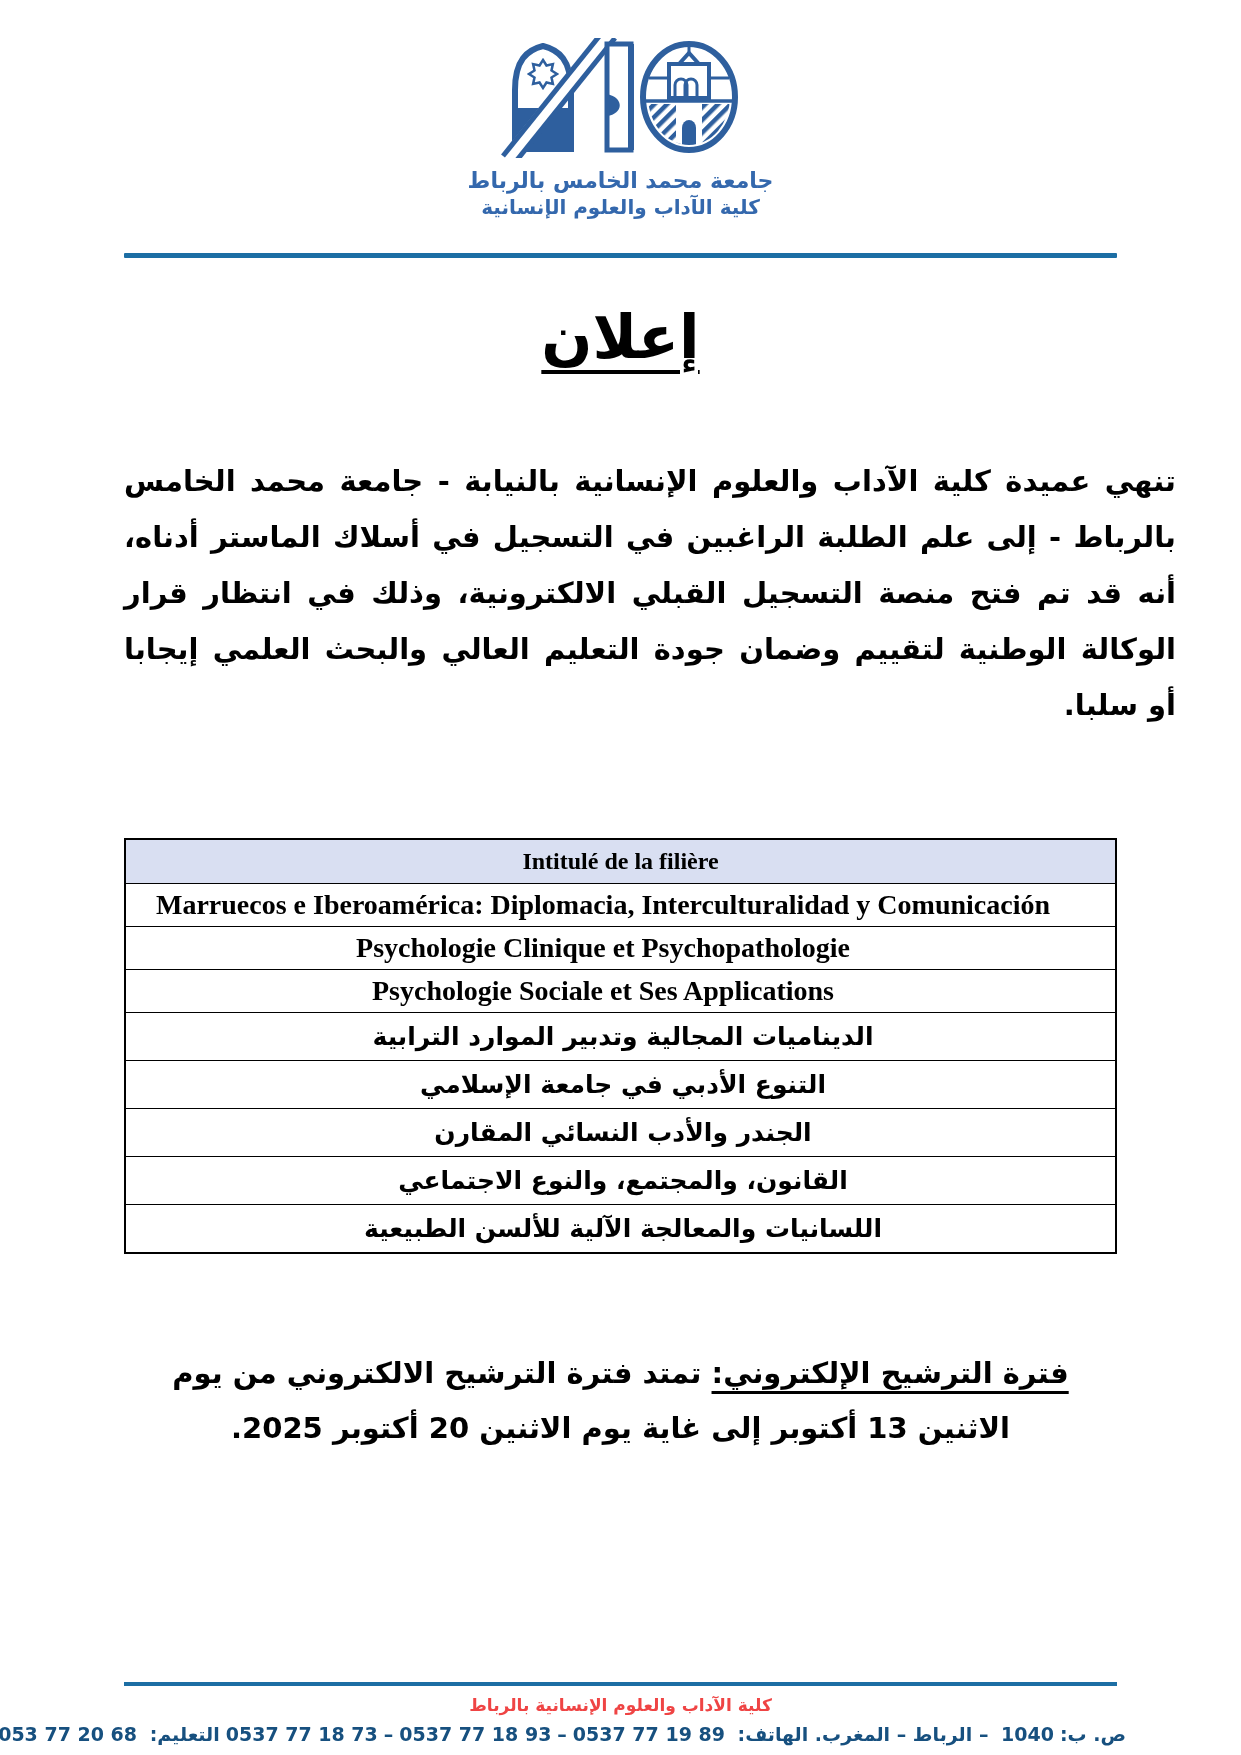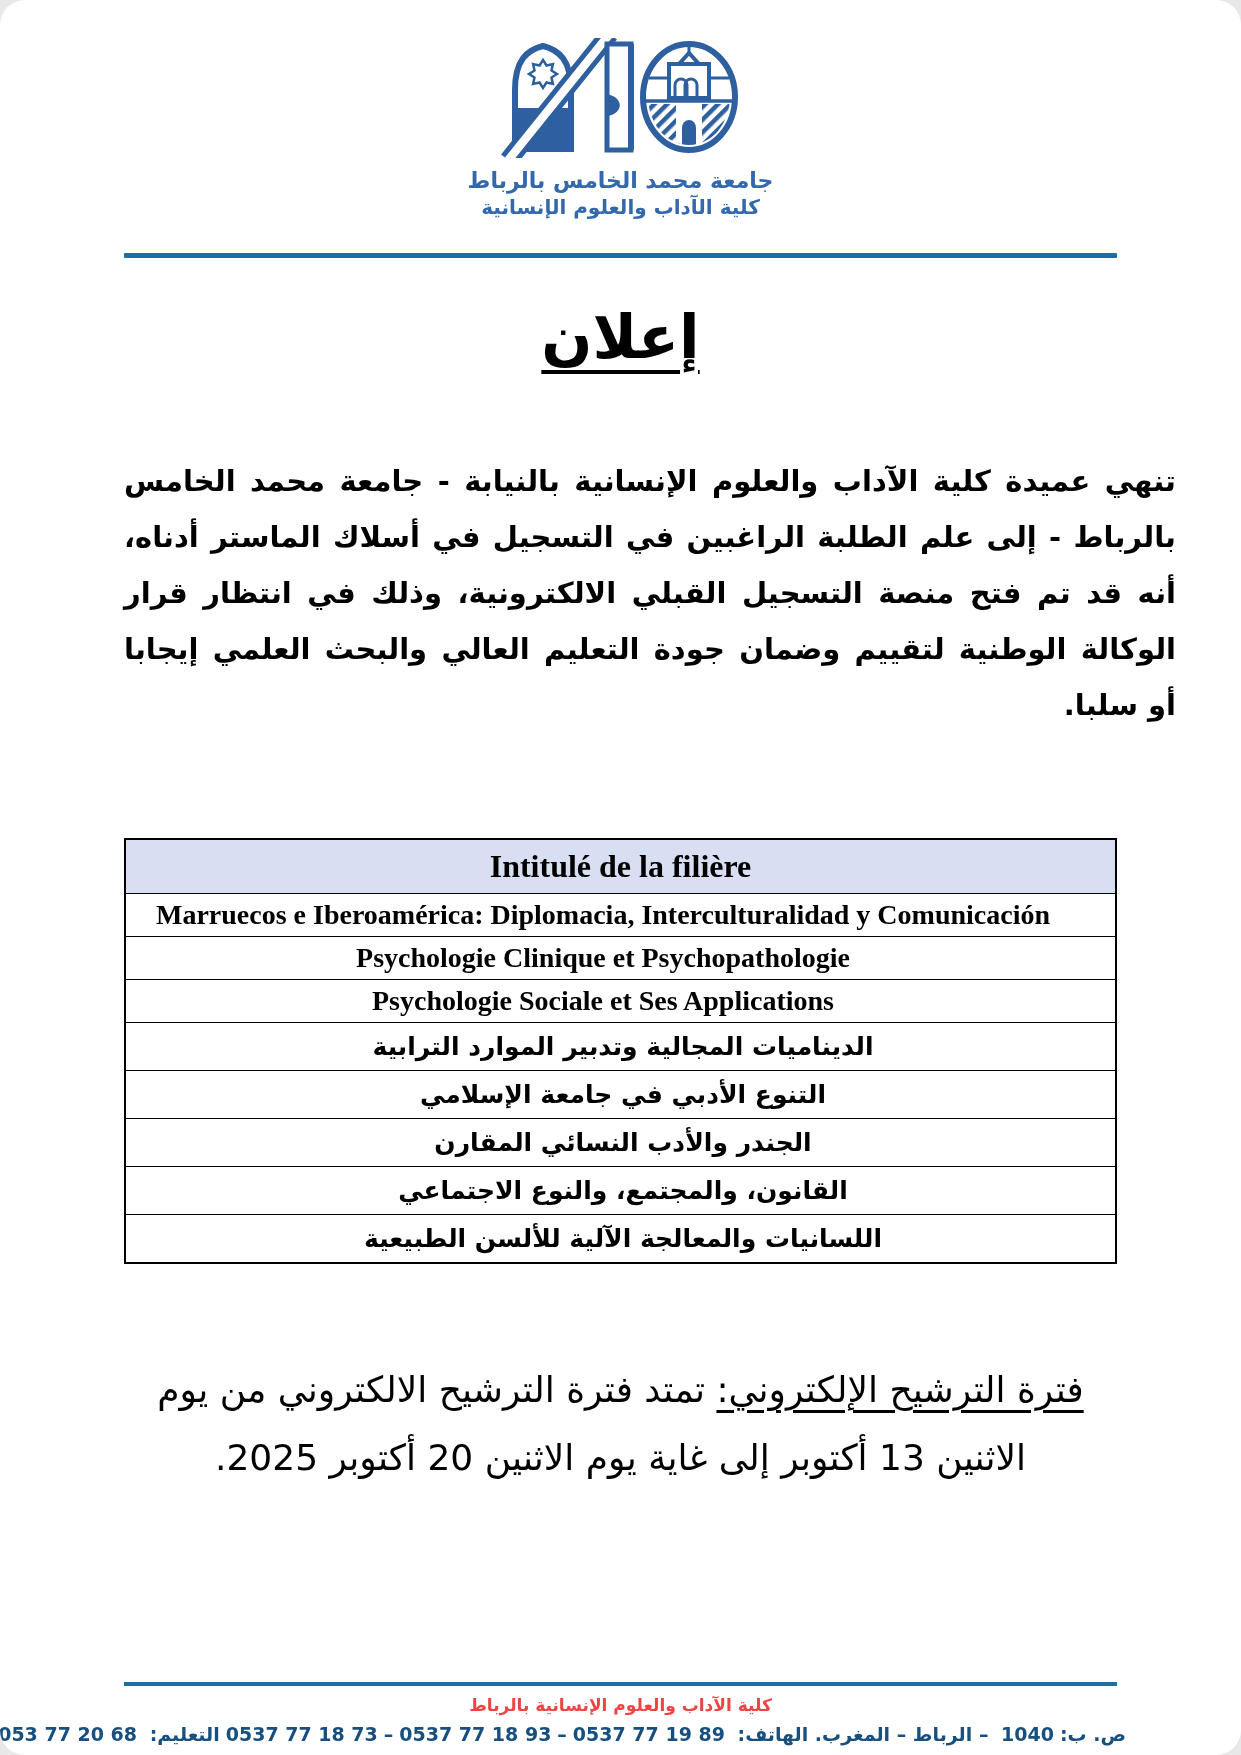--- a/index.html
+++ b/index.html
@@ -4,21 +4,20 @@
 <style>
   html,body{margin:0;padding:0;background:#e8e8e8;}
   .page{
     position:relative;
     width:1241px;height:1755px;
     margin:0 auto;
     background:#ffffff;
     font-family:"DejaVu Sans",sans-serif;
     color:#000;
     overflow:hidden;
-    border-radius:25px;
   }
   
   .logo-block{padding-top:38px;text-align:center;}
   .logo-graphic{display:block;margin:0 auto;}
   .logo-line1{
     margin-top:10px;
     font-size:22px;font-weight:bold;
     color:#3468ad;letter-spacing:1px;
   }
   .logo-line2{
@@ -56,39 +55,39 @@
   }
   table.filieres th, table.filieres td{
     border:1.5px solid #000;
     text-align:center;
     vertical-align:middle;
     padding-left:25px;
   }
   table.filieres th{
     background:#d9dff2;
     font-family:"Liberation Serif",serif;
-    font-size:32px;font-weight:bold;
+    font-size:24px;font-weight:bold;
     padding:8px 10px;
   }
   td.latin{
     font-family:"Liberation Serif",serif;
     font-size:28px;font-weight:bold;
     padding:5px 60px;
   }
   td.arabic{
     direction:rtl;
     font-family:"DejaVu Sans",sans-serif;
     font-size:25px;font-weight:bold;
     padding:9px 20px;
   }
   
   .period-par{
     direction:rtl;
     margin:92px 130px 0 130px;
-    font-size:36px;font-weight:normal;
+    font-size:29px;font-weight:bold;
     line-height:1.9;
     text-align:center;
   }
   .period-lead{
     text-decoration:underline;
     text-decoration-thickness:3px;
     text-underline-offset:8px;
   }
   
   .footer{position:absolute;left:0;right:0;bottom:10px;}

